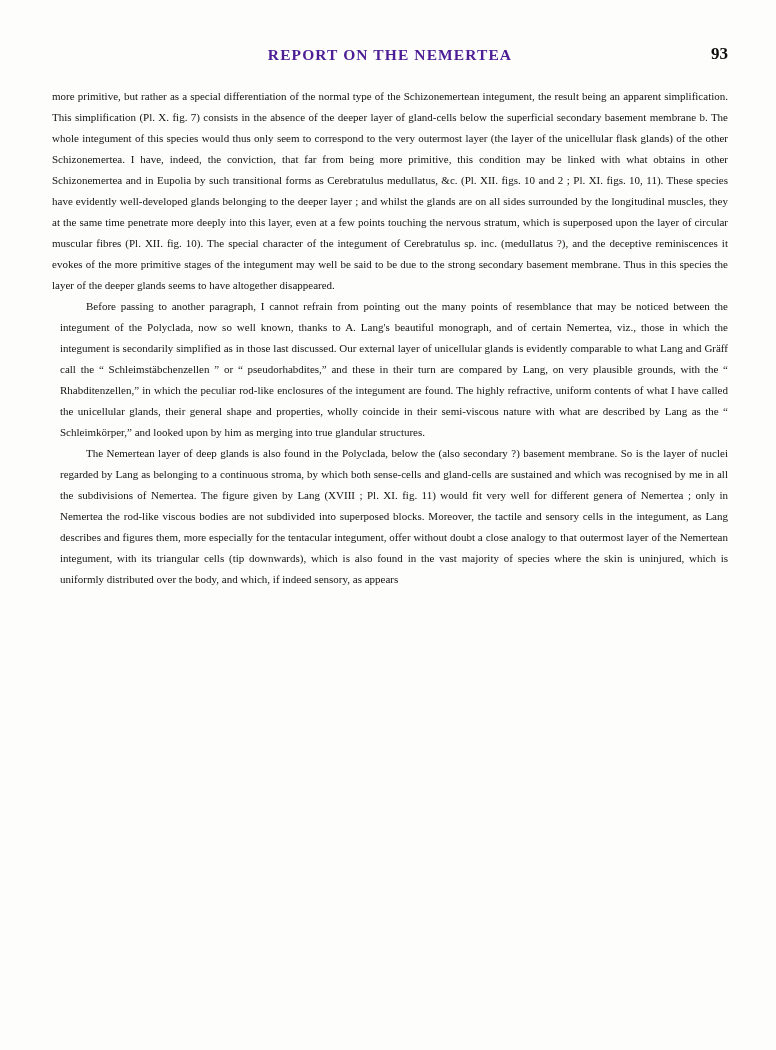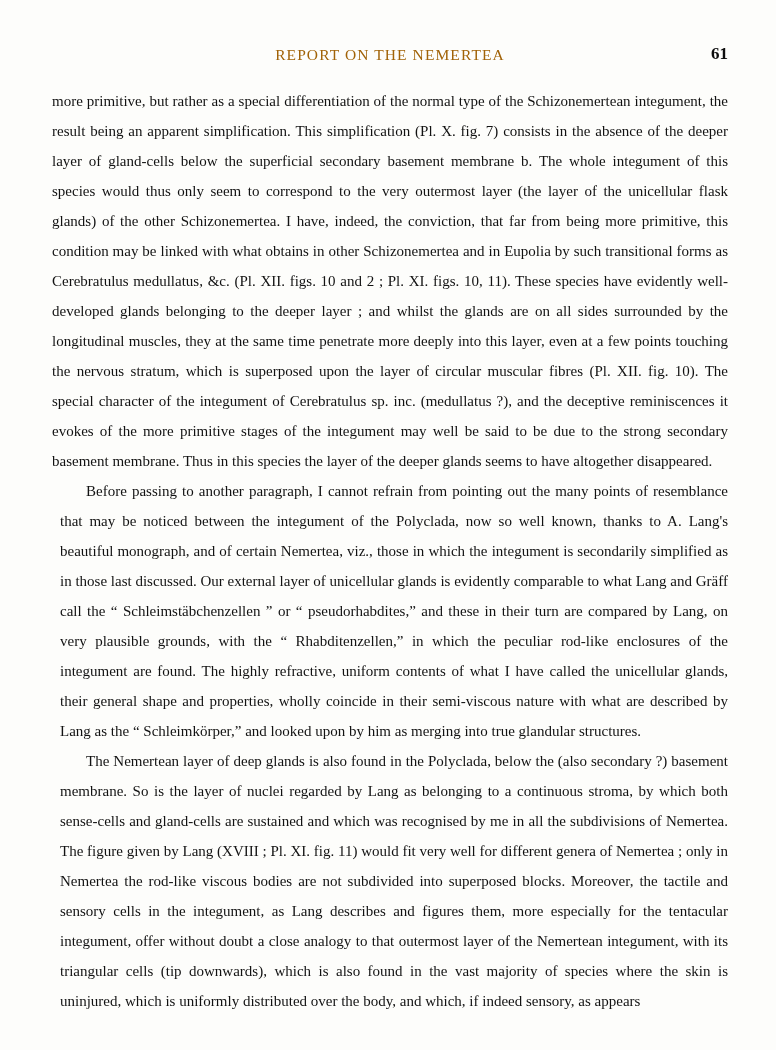--- a/index.html
+++ b/index.html
@@ -29,40 +29,40 @@
     right: 48px;
     height: 22px;
   }
   .running-title {
     position: absolute;
     left: 0;
     right: 0;
     text-align: center;
     font-size: 15.5px;
     letter-spacing: 1.1px;
-    font-weight: 400;
+    font-weight: 700;
     font-variant: small-caps;
     text-transform: uppercase;
-    color: #a16207;
+    color: #4c1d95;
   }
   .folio {
     position: absolute;
     right: 0;
     top: -2px;
     font-size: 17px;
     font-weight: 700;
     color: #0d0d0d;
   }
   .body-text {
     position: absolute;
     top: 86px;
     left: 52px;
     width: 676px;
-    font-size: 15px;
-    line-height: 30px;
+    font-size: 11px;
+    line-height: 21px;
     color: #121212;
   }
   .para {
     margin: 0;
     text-align: justify;
     text-justify: inter-word;
   }
   .para + .para {
     margin-top: 0px;
   }
@@ -71,21 +71,21 @@
     margin-left: 8px;
   }
 </style>
 </head>
 <body>
 
 <div class="page">
 
   <div class="header">
     <div class="running-title">Report on the Nemertea</div>
-    <div class="folio">61</div>
+    <div class="folio">93</div>
   </div>
 
   <div class="body-text">
     <p class="para">more primitive, but rather as a special differentiation of the normal type of the Schizonemertean integument, the result being an apparent simplification. This simplification (Pl. X. fig. 7) consists in the absence of the deeper layer of gland-cells below the superficial secondary basement membrane b. The whole integument of this species would thus only seem to correspond to the very outermost layer (the layer of the unicellular flask glands) of the other Schizonemertea. I have, indeed, the conviction, that far from being more primitive, this condition may be linked with what obtains in other Schizonemertea and in Eupolia by such transitional forms as Cerebratulus medullatus, &amp;c. (Pl. XII. figs. 10 and 2 ; Pl. XI. figs. 10, 11). These species have evidently well-developed glands belonging to the deeper layer ; and whilst the glands are on all sides surrounded by the longitudinal muscles, they at the same time penetrate more deeply into this layer, even at a few points touching the nervous stratum, which is superposed upon the layer of circular muscular fibres (Pl. XII. fig. 10). The special character of the integument of Cerebratulus sp. inc. (medullatus ?), and the deceptive reminiscences it evokes of the more primitive stages of the integument may well be said to be due to the strong secondary basement membrane. Thus in this species the layer of the deeper glands seems to have altogether disappeared.</p>
     <p class="para indent">Before passing to another paragraph, I cannot refrain from pointing out the many points of resemblance that may be noticed between the integument of the Polyclada, now so well known, thanks to A. Lang's beautiful monograph, and of certain Nemertea, viz., those in which the integument is secondarily simplified as in those last discussed. Our external layer of unicellular glands is evidently comparable to what Lang and Gräff call the “ Schleimstäbchenzellen ” or “ pseudorhabdites,” and these in their turn are compared by Lang, on very plausible grounds, with the “ Rhabditenzellen,” in which the peculiar rod-like enclosures of the integument are found. The highly refractive, uniform contents of what I have called the unicellular glands, their general shape and properties, wholly coincide in their semi-viscous nature with what are described by Lang as the “ Schleimkörper,” and looked upon by him as merging into true glandular structures.</p>
     <p class="para indent">The Nemertean layer of deep glands is also found in the Polyclada, below the (also secondary ?) basement membrane. So is the layer of nuclei regarded by Lang as belonging to a continuous stroma, by which both sense-cells and gland-cells are sustained and which was recognised by me in all the subdivisions of Nemertea. The figure given by Lang (XVIII ; Pl. XI. fig. 11) would fit very well for different genera of Nemertea ; only in Nemertea the rod-like viscous bodies are not subdivided into superposed blocks. Moreover, the tactile and sensory cells in the integument, as Lang describes and figures them, more especially for the tentacular integument, offer without doubt a close analogy to that outermost layer of the Nemertean integument, with its triangular cells (tip downwards), which is also found in the vast majority of species where the skin is uninjured, which is uniformly distributed over the body, and which, if indeed sensory, as appears</p>
   </div>
 
 </div>
 

